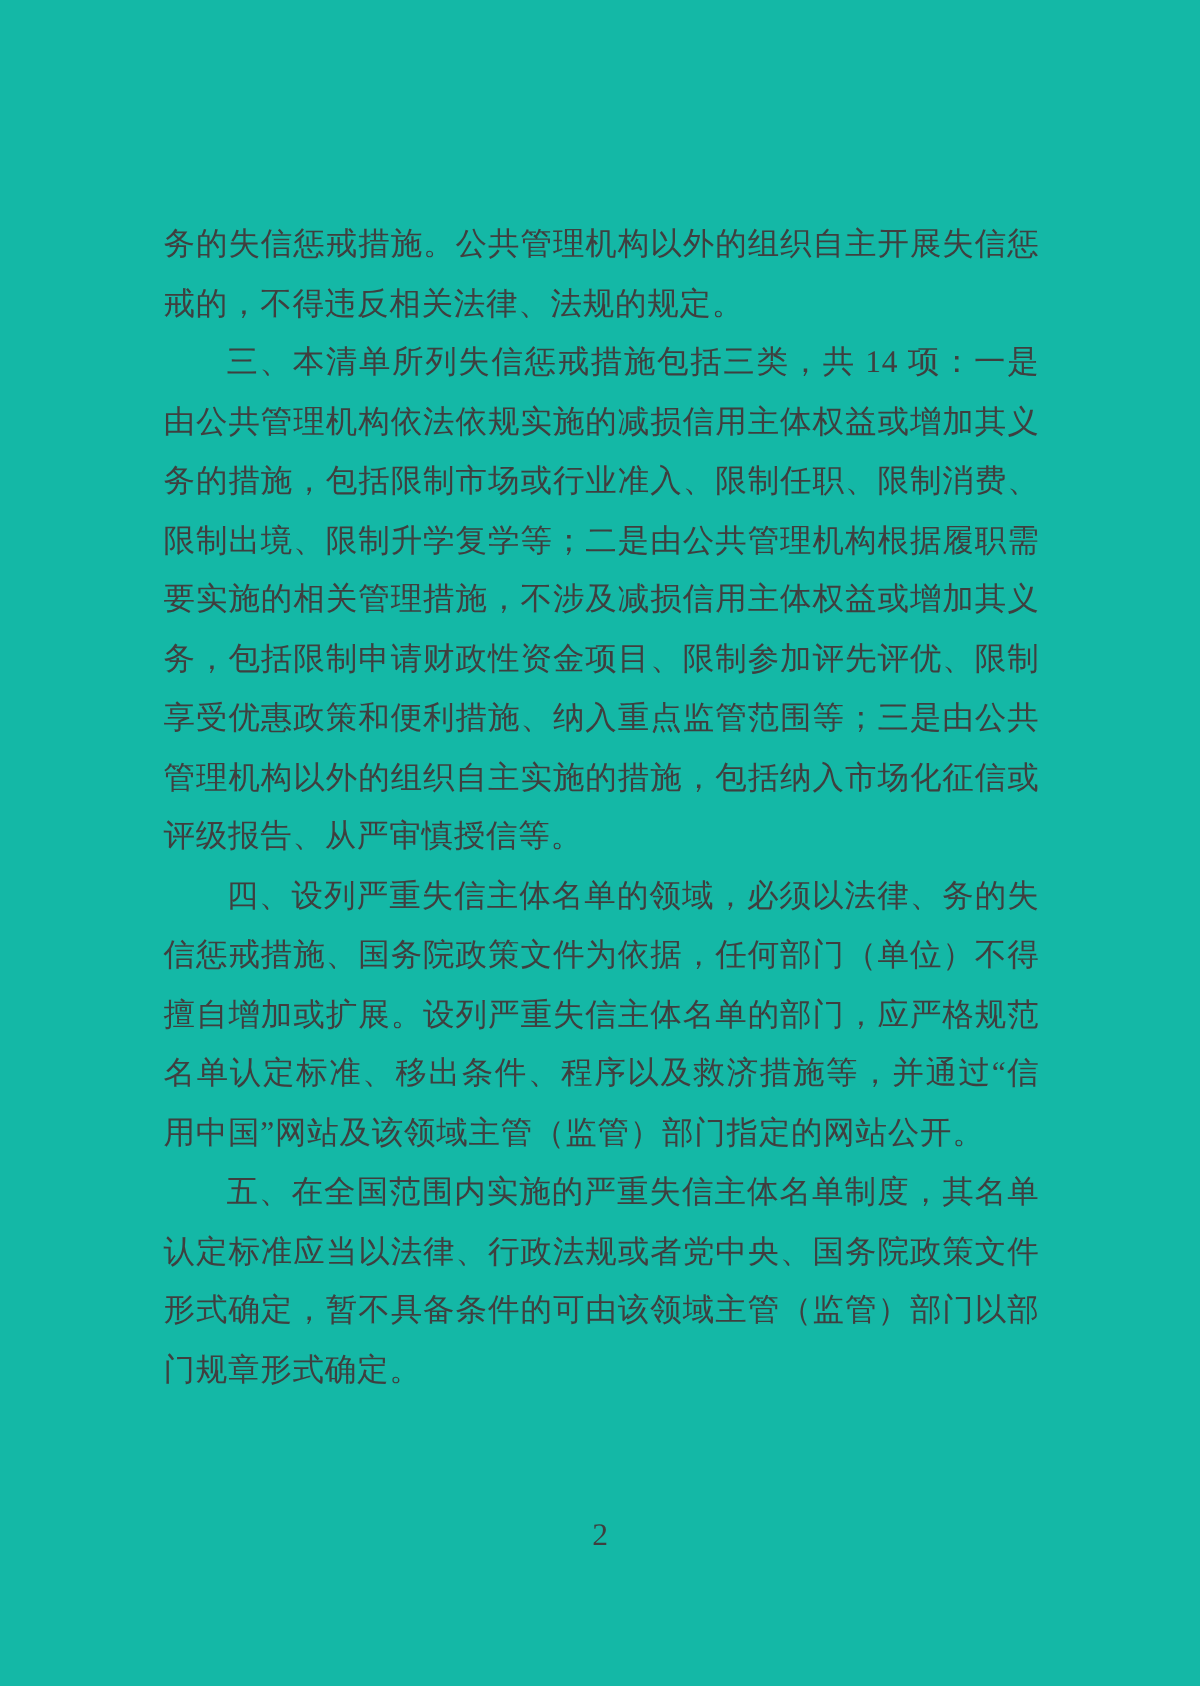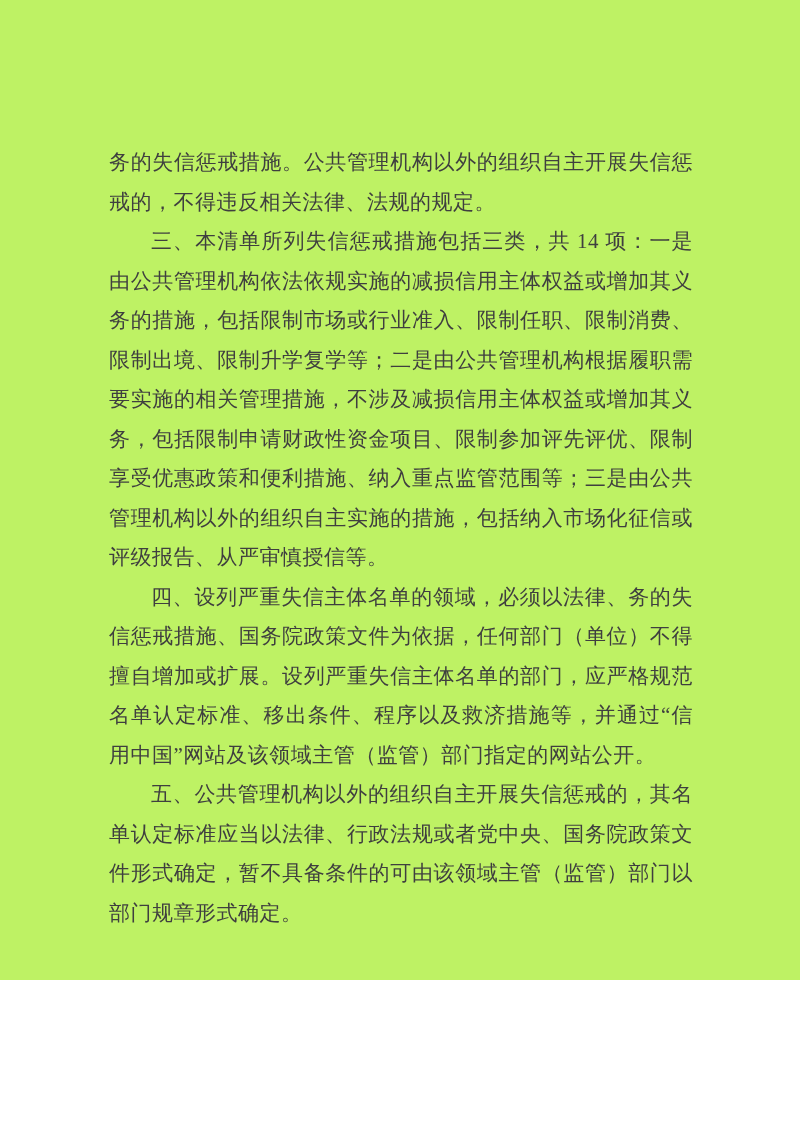--- a/index.html
+++ b/index.html
@@ -3,22 +3,22 @@
 <meta charset="utf-8">
 <style>
   html, body {
     margin: 0;
     padding: 0;
     background: #ffffff;
   }
   .page {
     position: relative;
     width: 800px;
-    height: 980px;
-    background: #bef264;
+    height: 1124px;
+    background: #14b8a6;
     overflow: hidden;
     font-family: "Liberation Serif", "DejaVu Serif", serif;
     color: #3f3f3f;
   }
   .body-text {
     position: absolute;
     left: 109px;
     top: 143px;
     width: 584px;
     font-size: 21px;
@@ -47,16 +47,16 @@
   }
 </style>
 </head>
 <body>
 
 <div class="page">
   <div class="body-text">
     <p class="para no-indent">务的失信惩戒措施。公共管理机构以外的组织自主开展失信惩戒的，不得违反相关法律、法规的规定。</p>
     <p class="para">三、本清单所列失信惩戒措施包括三类，共 14 项：一是由公共管理机构依法依规实施的减损信用主体权益或增加其义务的措施，包括限制市场或行业准入、限制任职、限制消费、限制出境、限制升学复学等；二是由公共管理机构根据履职需要实施的相关管理措施，不涉及减损信用主体权益或增加其义务，包括限制申请财政性资金项目、限制参加评先评优、限制享受优惠政策和便利措施、纳入重点监管范围等；三是由公共管理机构以外的组织自主实施的措施，包括纳入市场化征信或评级报告、从严审慎授信等。</p>
     <p class="para">四、设列严重失信主体名单的领域，必须以法律、务的失信惩戒措施、国务院政策文件为依据，任何部门（单位）不得擅自增加或扩展。设列严重失信主体名单的部门，应严格规范名单认定标准、移出条件、程序以及救济措施等，并通过“信用中国”网站及该领域主管（监管）部门指定的网站公开。</p>
-    <p class="para">五、公共管理机构以外的组织自主开展失信惩戒的，其名单认定标准应当以法律、行政法规或者党中央、国务院政策文件形式确定，暂不具备条件的可由该领域主管（监管）部门以部门规章形式确定。</p>
+    <p class="para">五、在全国范围内实施的严重失信主体名单制度，其名单认定标准应当以法律、行政法规或者党中央、国务院政策文件形式确定，暂不具备条件的可由该领域主管（监管）部门以部门规章形式确定。</p>
   </div>
   <div class="page-number">2</div>
 </div>
 
 </body></html>

